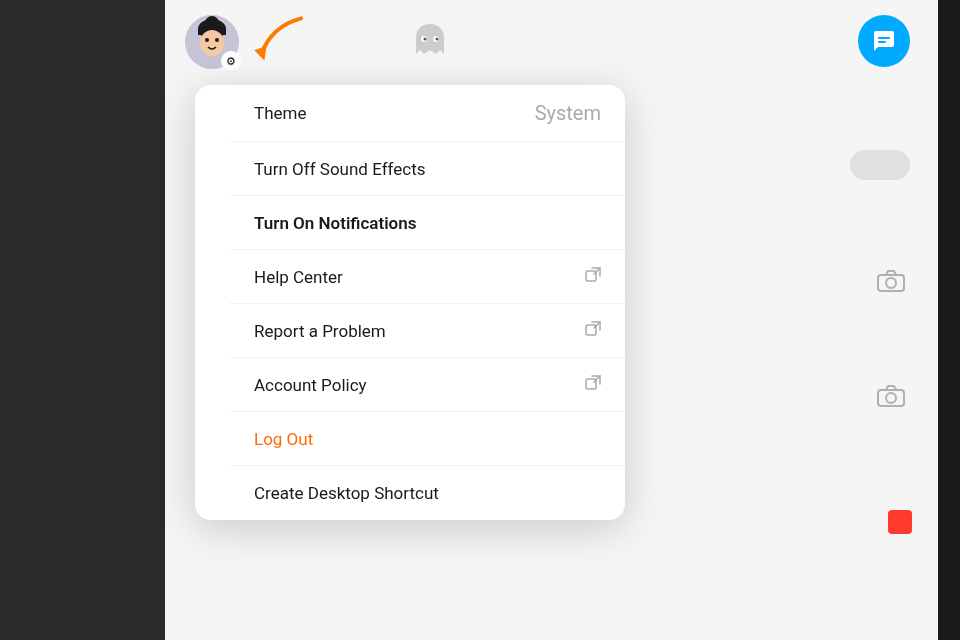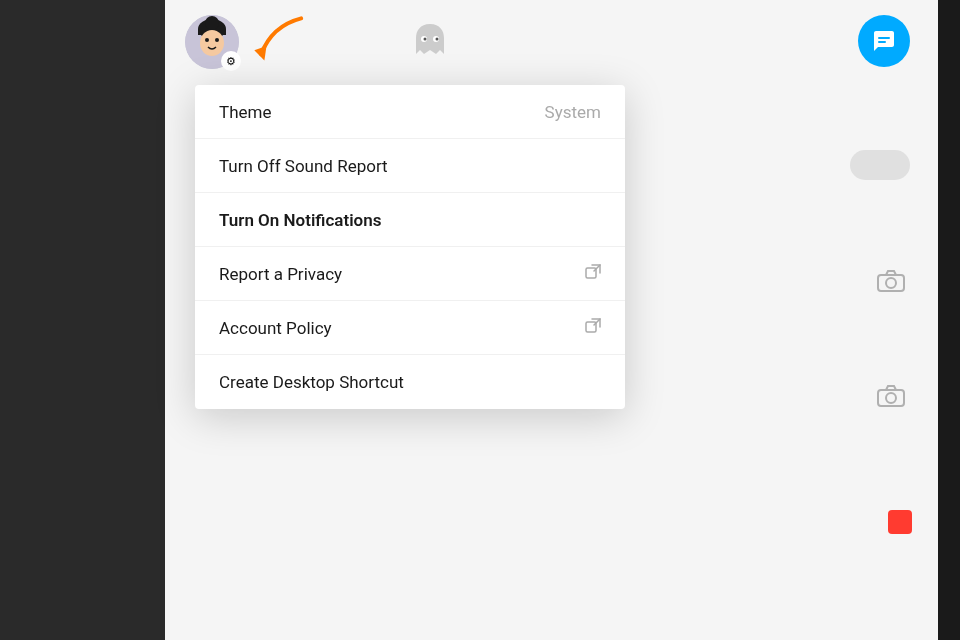--- a/index.html
+++ b/index.html
@@ -159,24 +159,25 @@
       border-radius: 4px;
     }
 
     
     .dropdown-menu {
       position: absolute;
       left: 195px;
       top: 85px;
       width: 430px;
       background: white;
-      border-radius: 4px;
+      border-radius: 16px;
       box-shadow: 0 8px 40px rgba(0,0,0,0.18);
       overflow: hidden;
       z-index: 100;
+      padding-left: 35px;
     }
 
     .menu-item {
       display: flex;
       align-items: center;
       justify-content: space-between;
       padding: 16px 24px;
       cursor: pointer;
       border-bottom: 1px solid #f0f0f0;
       min-height: 54px;
@@ -196,21 +197,21 @@
       font-weight: 600;
       text-align: center;
     }
 
     .menu-item-label.logout {
       color: #FF6B00;
       font-weight: 400;
     }
 
     .menu-item-value {
-      font-size: 17px;
+      font-size: 20px;
       color: #aaa;
     }
 
     .external-icon {
       font-size: 15px;
       color: #aaa;
     }
 
     
     .account-settings-item {
@@ -308,30 +309,40 @@
 <div class="red-square"></div>
 
 <div class="dropdown-menu">
 
   <div class="menu-item">
     <span class="menu-item-label">Theme</span>
     <span class="menu-item-value">System</span>
   </div>
 
   <div class="menu-item">
-    <span class="menu-item-label">Turn Off Sound Report</span>
+    <span class="menu-item-label">Turn Off Sound Effects</span>
   </div>
 
   <div class="menu-item">
     <span class="menu-item-label bold">Turn On Notifications</span>
   </div>
 
-
-  <div class="menu-item">
-    <span class="menu-item-label">Report a Privacy</span>
+  <div class="menu-item">
+    <span class="menu-item-label">Help Center</span>
+    <span class="external-icon">
+      <svg width="16" height="16" viewBox="0 0 16 16">
+          <rect x="1" y="4" width="10" height="10" rx="1.5" fill="none" stroke="#aaa" stroke-width="1.5"></rect>
+          <path d="M7 1H15V9" stroke="#aaa" stroke-width="1.5" fill="none" stroke-linecap="round"></path>
+          <line x1="9" y1="7" x2="15" y2="1" stroke="#aaa" stroke-width="1.5" stroke-linecap="round"></line>
+        </svg>
+    </span>
+  </div>
+
+  <div class="menu-item">
+    <span class="menu-item-label">Report a Problem</span>
     <span class="external-icon">
       <svg width="16" height="16" viewBox="0 0 16 16">
           <rect x="1" y="4" width="10" height="10" rx="1.5" fill="none" stroke="#aaa" stroke-width="1.5"></rect>
           <path d="M7 1H15V9" stroke="#aaa" stroke-width="1.5" fill="none" stroke-linecap="round"></path>
           <line x1="9" y1="7" x2="15" y2="1" stroke="#aaa" stroke-width="1.5" stroke-linecap="round"></line>
         </svg>
     </span>
   </div>
 
 
@@ -340,18 +351,21 @@
     <span class="menu-item-label">Account Policy</span>
     <span class="external-icon">
       <svg width="16" height="16" viewBox="0 0 16 16">
           <rect x="1" y="4" width="10" height="10" rx="1.5" fill="none" stroke="#aaa" stroke-width="1.5"></rect>
           <path d="M7 1H15V9" stroke="#aaa" stroke-width="1.5" fill="none" stroke-linecap="round"></path>
           <line x1="9" y1="7" x2="15" y2="1" stroke="#aaa" stroke-width="1.5" stroke-linecap="round"></line>
         </svg>
     </span>
   </div>
 
+  <div class="menu-item">
+    <span class="menu-item-label logout">Log Out</span>
+  </div>
 
   <div class="menu-item">
     <span class="menu-item-label">Create Desktop Shortcut</span>
   </div>
 
 </div>
 
 </body></html>

